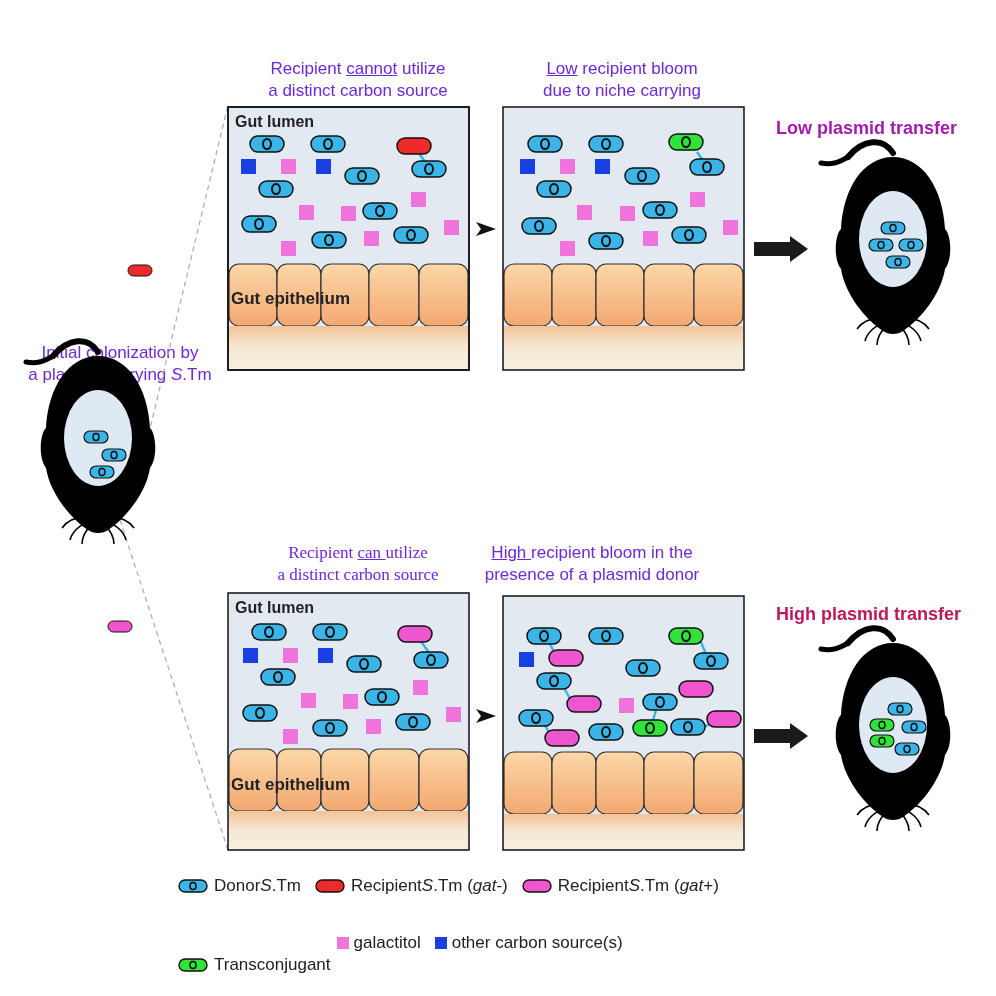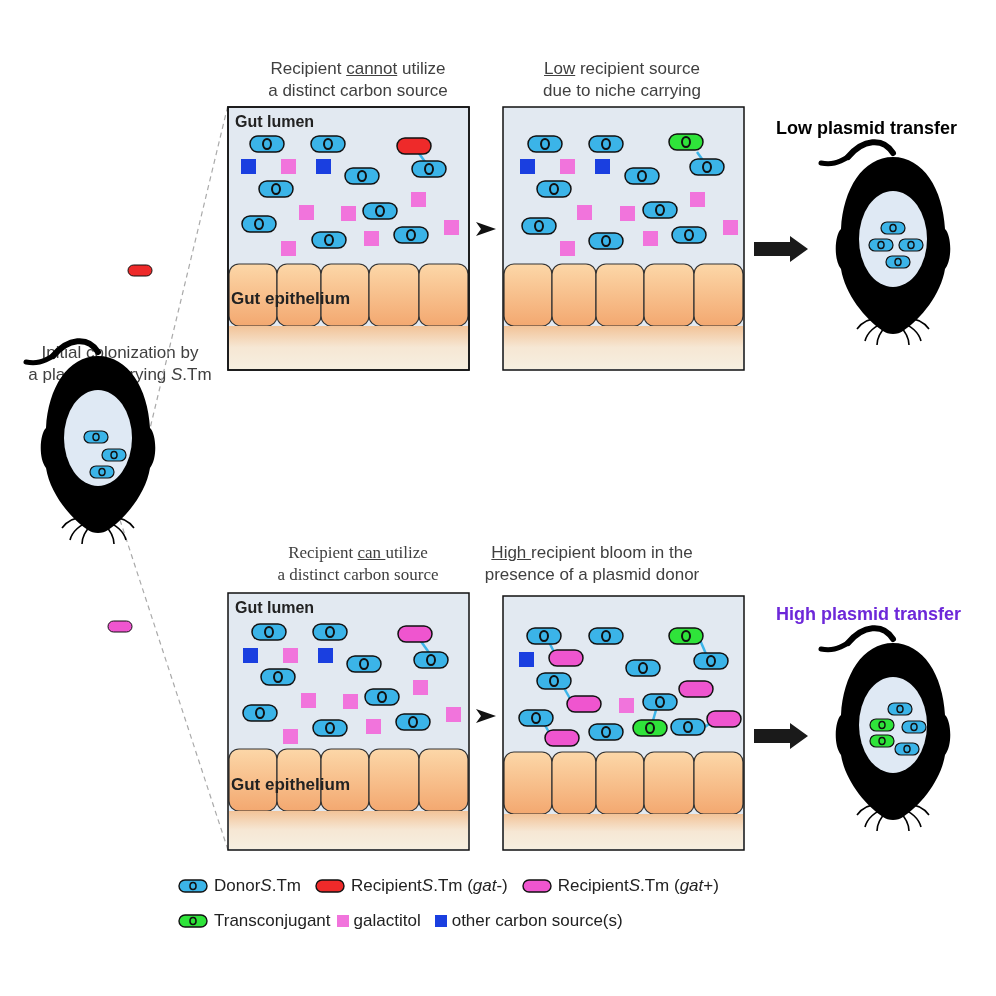--- a/index.html
+++ b/index.html
@@ -1,50 +1,50 @@
 <!DOCTYPE html>
 <html><head>
 <meta charset="utf-8">
 <style>
   html,body{margin:0;padding:0;background:#fff;}
   body{width:996px;height:996px;position:relative;overflow:hidden;font-family:"Liberation Sans",sans-serif;color:#222;}
-  .caption{position:absolute;text-align:center;font-size:17px;line-height:22px;color:#404040;white-space:nowrap;}
+  .caption{position:absolute;text-align:center;font-size:17px;line-height:22px;color:#6d28d9;white-space:nowrap;}
   .caption u{text-decoration:underline;}
   .outcome{position:absolute;font-weight:bold;font-size:18px;white-space:nowrap;}
   svg{position:absolute;left:0;top:0;}
   .legend{position:absolute;font-size:17px;color:#222;white-space:nowrap;display:flex;align-items:center;}
   .legend .sw{display:inline-block;margin-right:6px;}
 </style>
 </head>
 <body>
 
 <div class="caption" style="left:228px;top:58px;width:260px;">
   <span>Recipient </span><u>cannot</u><span> utilize</span><br>
   <span>a distinct carbon source</span>
 </div>
 <div class="caption" style="left:492px;top:58px;width:260px;">
-  <u>Low</u><span> recipient source</span><br>
+  <u>Low</u><span> recipient bloom</span><br>
   <span>due to niche carrying</span>
 </div>
 <div class="caption" style="left:228px;top:542px;width:260px;font-family:Liberation Serif, serif;">
   <span>Recipient </span><u>can </u><span>utilize</span><br>
   <span>a distinct carbon source</span>
 </div>
 <div class="caption" style="left:460px;top:542px;width:264px;">
   <u>High </u><span>recipient bloom in the</span><br>
   <span>presence of a plasmid donor</span>
 </div>
 
 <div class="caption" style="left:0px;top:342px;width:240px;">
   <span>Initial colonization by</span><br>
   <span>a plasmid carrying </span><i>S</i><span>.Tm</span>
 </div>
 
-<div class="outcome" style="left:776px;top:118px;color:#000000;">Low plasmid transfer</div>
-<div class="outcome" style="left:776px;top:604px;color:#6d28d9;">High plasmid transfer</div>
+<div class="outcome" style="left:776px;top:118px;color:#a21caf;">Low plasmid transfer</div>
+<div class="outcome" style="left:776px;top:604px;color:#be185d;">High plasmid transfer</div>
 
 <svg width="996" height="996" viewBox="0 0 996 996">
   <defs>
     <linearGradient id="epi" x1="0" y1="0" x2="0" y2="1">
       <stop offset="0" stop-color="#fcd7a8"></stop>
       <stop offset="1" stop-color="#f3a870"></stop>
     </linearGradient>
     <linearGradient id="base" x1="0" y1="0" x2="0" y2="1">
       <stop offset="0" stop-color="#f2c398"></stop>
       <stop offset="0.5" stop-color="#f6e7d4"></stop>
@@ -292,21 +292,21 @@
         <rect x="1" y="2" width="28" height="12" rx="6" fill="#ef55cf" stroke="#111" stroke-width="1.4"></rect>
       </svg>
     <span>Recipient </span>
       <i>S</i>
       <span>.Tm (</span>
       <i>gat</i>
       <span>+)</span>
   </span>
 </div>
 <div class="legend" style="left:178px;top:911px;">
-  <span class="legend-item" style="display:flex;align-items:center;margin-right:6px;">
+  <span class="legend-item" style="display:flex;align-items:center;margin-right:6px;margin-top:44px;">
     <svg class="sw" width="30" height="16" style="position:static">
         <rect x="1" y="2" width="28" height="12" rx="6" fill="#2fe33a" stroke="#111" stroke-width="1.4"></rect>
         <ellipse cx="15" cy="8" rx="3" ry="3.5" fill="none" stroke="#111" stroke-width="1.6"></ellipse>
       </svg>
     <span>Transconjugant</span>
   </span>
   <span class="legend-item" style="display:flex;align-items:center;margin-right:14px;">
     <svg class="sw" width="12" height="12" style="position:static;margin-right:5px;">
         <rect x="0" y="0" width="12" height="12" fill="#f174dc"></rect>
       </svg>

